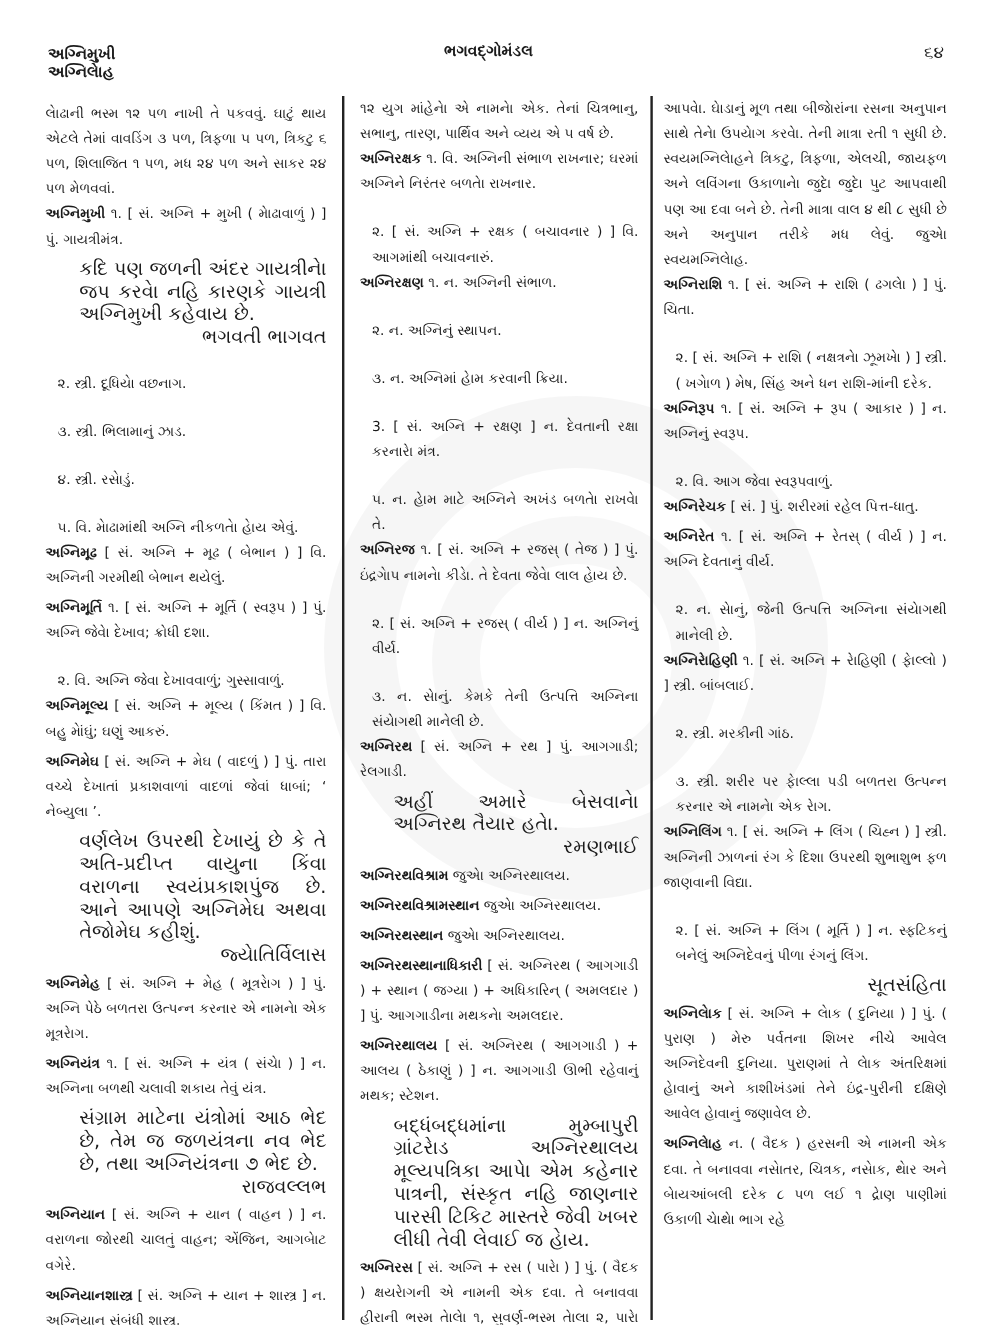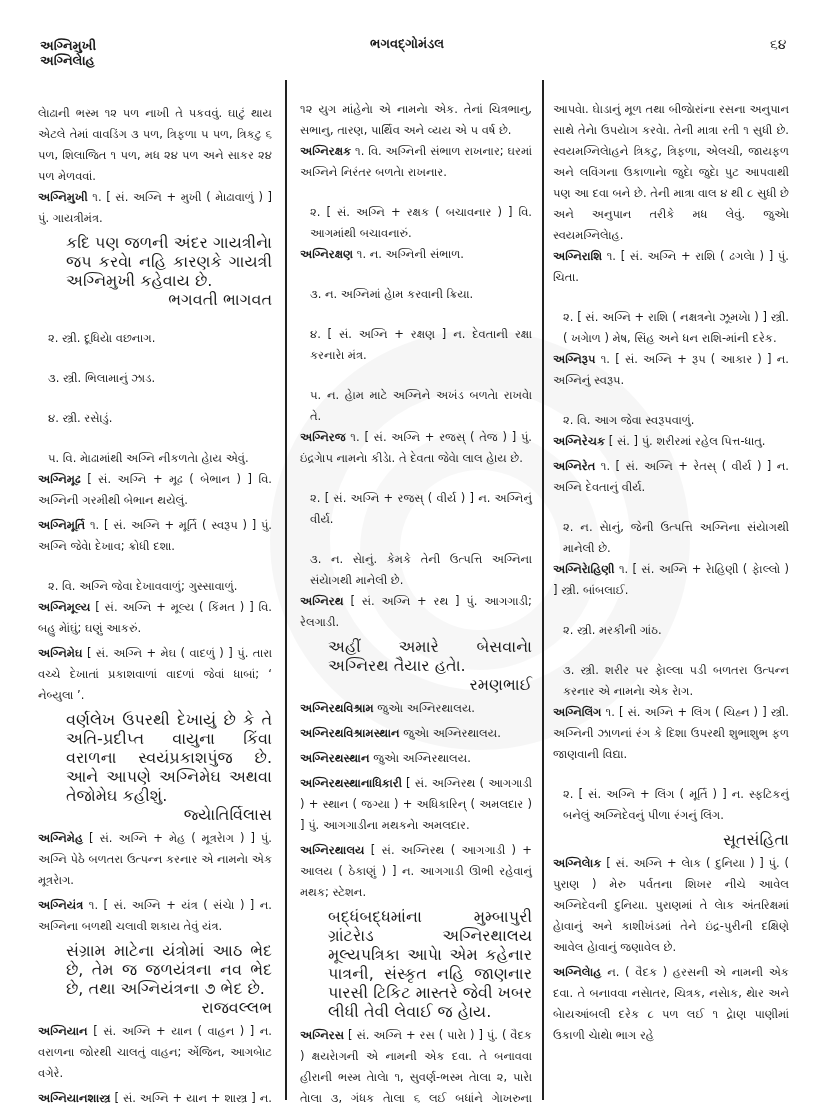--- a/index.html
+++ b/index.html
@@ -32,21 +32,21 @@
   .col2 { left: 300px; width: 232px; top: 80px; }
   .col3 { left: 553px; width: 236px; top: 80px; }
   .rule { position: absolute; top: 80px; width: 2px; height: 1020px; background: #222; }
   .rule1 { left: 285px; }
   .rule2 { left: 542px; }
   .entry { margin: 0 0 4px 0; text-align: justify; }
   .entry .hw { font-weight: bold; }
   .sub { padding-left: 10px; text-align: justify; margin-top: 19px; }
   .quote { padding-left: 28px; font-size: 16px; line-height: 19px; text-align: justify; margin: 4px 0; }
   .quote .src { display: block; text-align: right; }
-  .cont { text-align: justify; margin-top: 19px; }
+  .cont { text-align: justify; }
 </style>
 </head>
 <body>
 
 <div class="page">
   <div class="watermark"></div>
   <div class="watermark2"></div>
 
   <div class="header">
     <div class="hdr-left">
@@ -80,22 +80,23 @@
       <div class="entry"><span class="hw">અગ્નિયાન</span><span> [ સં. અગ્નિ + યાન ( વાહન ) ] ન. વરાળના જોરથી ચાલતું વાહન; એંજિન, આગબેાટ વગેરે.</span></div>
       <div class="entry"><span class="hw">અગ્નિયાનશાસ્ત્ર</span><span> [ સં. અગ્નિ + યાન + શાસ્ત્ર ] ન. અગ્નિયાન સંબંધી શાસ્ત્ર.</span></div>
       <div class="entry"><span class="hw">અગ્નિયાનશાસ્ત્રી</span><span> [ સં. અગ્નિયાન + શાસ્ત્રિન્ ] પું. અગ્નિયાનશાસ્ત્રમાં કુશળ પુરુષ.</span></div>
       <div class="entry"><span class="hw">અગ્નિયુગ</span><span> [ સં. અગ્નિ + યુગ ( પાંચ વર્ષનેા સમય ) ] પું. ( જ્યેાતિષ ) પાંચ પાંચ વર્ષના</span></div>
     </div>
   <div class="col col2">
       <div class="cont">૧૨ યુગ માંહેનેા એ નામનેા એક. તેનાં ચિત્રભાનુ, સભાનુ, તારણ, પાર્થિવ અને વ્યય એ ૫ વર્ષ છે.</div>
       <div class="entry"><span class="hw">અગ્નિરક્ષક</span><span> ૧. વિ. અગ્નિની સંભાળ રાખનાર; ઘરમાં અગ્નિને નિરંતર બળતેા રાખનાર.</span></div>
       <div class="sub">૨. [ સં. અગ્નિ + રક્ષક ( બચાવનાર ) ] વિ. આગમાંથી બચાવનારું.</div>
       <div class="entry"><span class="hw">અગ્નિરક્ષણ</span><span> ૧. ન. અગ્નિની સંભાળ.</span></div>
+      <div class="sub">૨. ન. અગ્નિનું સ્થાપન.</div>
       <div class="sub">૩. ન. અગ્નિમાં હેામ કરવાની ક્રિયા.</div>
-      <div class="sub">૪. [ સં. અગ્નિ + રક્ષણ ] ન. દેવતાની રક્ષા કરનારેા મંત્ર.</div>
+      <div class="sub">3. [ સં. અગ્નિ + રક્ષણ ] ન. દેવતાની રક્ષા કરનારેા મંત્ર.</div>
       <div class="sub">૫. ન. હેામ માટે અગ્નિને અખંડ બળતેા રાખવેા તે.</div>
       <div class="entry"><span class="hw">અગ્નિરજ</span><span> ૧. [ સં. અગ્નિ + રજસ્ ( તેજ ) ] પું. ઇંદ્રગેાપ નામનેા કીડેા. તે દેવતા જેવેા લાલ હેાય છે.</span></div>
       <div class="sub">૨. [ સં. અગ્નિ + રજસ્ ( વીર્ય ) ] ન. અગ્નિનું વીર્ય.</div>
       <div class="sub">૩. ન. સેાનું. કેમકે તેની ઉત્પત્તિ અગ્નિના સંયેાગથી માનેલી છે.</div>
       <div class="entry"><span class="hw">અગ્નિરથ</span><span> [ સં. અગ્નિ + રથ ] પું. આગગાડી; રેલગાડી.</span></div>
       <div class="quote"><span>અહીં અમારે બેસવાનેા અગ્નિરથ તૈયાર હતેા.</span><span class="src">રમણભાઈ</span></div>
       <div class="entry"><span class="hw">અગ્નિરથવિશ્રામ</span><span> જુએા અગ્નિરથાલય.</span></div>
       <div class="entry"><span class="hw">અગ્નિરથવિશ્રામસ્થાન</span><span> જુએા અગ્નિરથાલય.</span></div>
       <div class="entry"><span class="hw">અગ્નિરથસ્થાન</span><span> જુએા અગ્નિરથાલય.</span></div>
       <div class="entry"><span class="hw">અગ્નિરથસ્થાનાધિકારી</span><span> [ સં. અગ્નિરથ ( આગગાડી ) + સ્થાન ( જગ્યા ) + અધિકારિન્ ( અમલદાર ) ] પું. આગગાડીના મથકનેા અમલદાર.</span></div>

